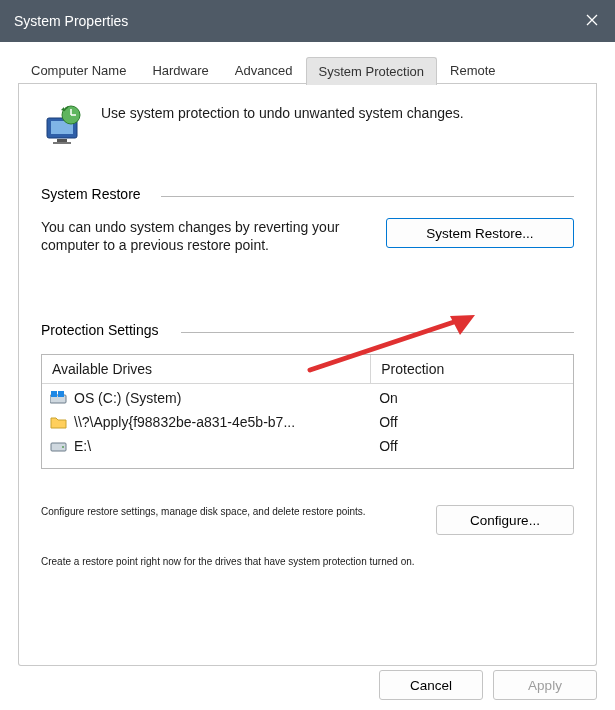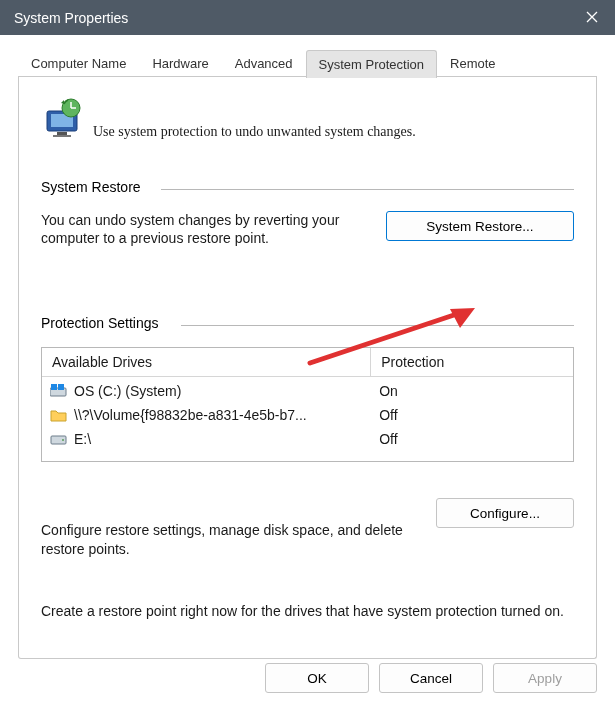--- a/index.html
+++ b/index.html
@@ -12,21 +12,21 @@
     height: 710px;
     overflow: hidden;
   }
   .window {
     width: 615px;
     height: 710px;
     background: #fff;
     position: relative;
   }
   .titlebar {
-    height: 35px;
+    height: 42px;
     background: #4f5a66;
     color: #fff;
     display: flex;
     align-items: center;
     padding: 0 14px;
     font-size: 14px;
   }
   .titlebar .title { flex: 1; }
   .titlebar .close {
     width: 46px;
@@ -80,24 +80,23 @@
   .tab-outline {
     border: 1px solid #c9c9c9;
     border-top: none;
     border-radius: 0 0 3px 3px;
     padding: 18px 22px 18px 22px;
     height: 582px;
     position: relative;
   }
   .intro {
     display: flex;
-    align-items: flex-end;
-    gap: 6px;
+    align-items: flex-start;
+    gap: 14px;
     margin-bottom: 38px;
-    font-family: Liberation Serif, serif;
   }
   .intro-text {
     font-size: 14px;
     padding-top: 2px;
     line-height: 1.3;
   }
   .group-label {
     font-size: 14px;
     color: #000;
     position: relative;
@@ -175,24 +174,23 @@
   .drive-row .c2 { flex: 1; }
   .drives-body { padding: 2px 0 10px 0; }
   .icon-slot { width: 18px; height: 18px; display: flex; align-items: center; justify-content: center; flex-shrink: 0; }
   .setting-row {
     display: flex;
     gap: 18px;
     align-items: flex-start;
     margin-bottom: 20px;
   }
   .setting-row .text {
-    font-size: 14px;
+    font-size: 10px;
     line-height: 1.35;
     flex: 1;
-    margin-top: 23px;
   }
   .bottom-buttons {
     position: absolute;
     right: 18px;
     bottom: 14px;
     display: flex;
     gap: 10px;
   }
   .bottom-buttons .btn { min-width: 104px; height: 30px; }
   
@@ -272,21 +270,21 @@
             </div>
             <div class="dcell c2">On</div>
           </div>
           <div class="drive-row">
             <div class="dcell c1">
               <span class="icon-slot">
                 <svg width="18" height="14" viewBox="0 0 18 14">
                     <path d="M1 3 h5 l2 2 h8 v8 h-15 z" fill="#ffcf5c" stroke="#caa32e"></path>
                   </svg>
               </span>
-              <span>\\?\Volume{f98832be-a831-4e5b-b7...</span>
+              <span>\\?\Apply{f98832be-a831-4e5b-b7...</span>
             </div>
             <div class="dcell c2">Off</div>
           </div>
           <div class="drive-row">
             <div class="dcell c1">
               <span class="icon-slot">
                 <svg width="18" height="14" viewBox="0 0 18 14">
                     <rect x="1" y="4" width="15" height="8" rx="1" fill="#cfd8df" stroke="#6d7d8a"></rect>
                     <circle cx="13" cy="8" r="1" fill="#5a9e5a"></circle>
                   </svg>
@@ -303,21 +301,20 @@
         <button class="btn">Configure...</button>
       </div>
 
       <div class="setting-row">
         <div class="text">Create a restore point right now for the drives that have system protection turned on.</div>
       </div>
 
     </div>
 
     <div class="bottom-buttons">
-      <button class="btn">OK</button>
       <button class="btn">Cancel</button>
       <button class="btn btn-disabled">Apply</button>
     </div>
 
     <div class="arrow-overlay">
       <svg width="190" height="70" viewBox="0 0 190 70">
         <line x1="10" y1="60" x2="160" y2="10" stroke="#e03131" stroke-width="5" stroke-linecap="round"></line>
         <polygon points="175,5 150,6 160,25" fill="#e03131"></polygon>
       </svg>
     </div>

